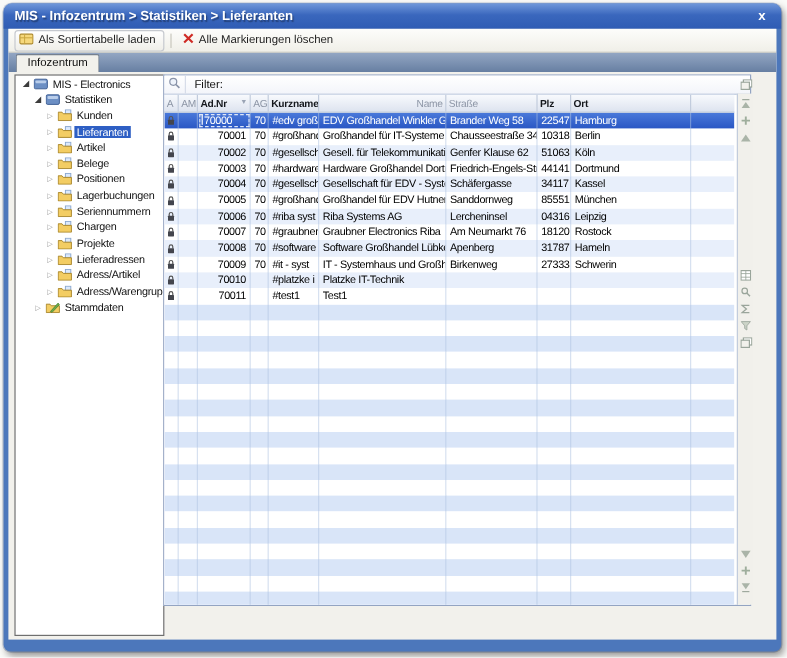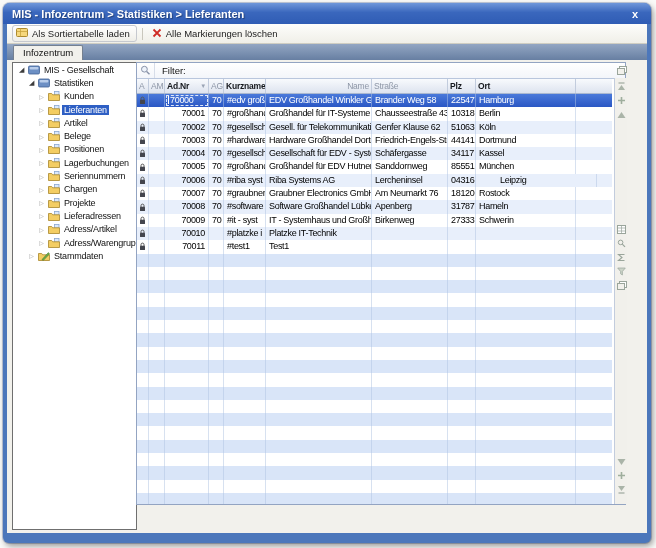--- a/index.html
+++ b/index.html
@@ -95,21 +95,21 @@
     <div class="content">
       <div class="tree-panel">
           <div class="titem" style="padding-left: 4px;">
             <span class="arrow exp">◢</span>
             <span class="ticon">
               <svg width="12" height="10" viewBox="0 0 12 10">
                 <rect x="0.5" y="1" width="11" height="8" rx="1.2" fill="#6c8fc4" stroke="#3f5f94" stroke-width="0.8"></rect>
                 <rect x="1.6" y="2" width="8.8" height="2.4" rx="0.8" fill="#b9cdea"></rect>
               </svg>
             </span>
-            <span class="tlabel">MIS - Gesellschaft</span>
+            <span class="tlabel">MIS - Electronics</span>
           </div>
           <div class="titem" style="padding-left: 14px;">
             <span class="arrow exp">◢</span>
             <span class="ticon">
               <svg width="12" height="10" viewBox="0 0 12 10">
                 <rect x="0.5" y="1" width="11" height="8" rx="1.2" fill="#6c8fc4" stroke="#3f5f94" stroke-width="0.8"></rect>
                 <rect x="1.6" y="2" width="8.8" height="2.4" rx="0.8" fill="#b9cdea"></rect>
               </svg>
             </span>
             <span class="tlabel">Statistiken</span>
@@ -309,21 +309,21 @@
                 <svg width="7" height="9" viewBox="0 0 7 9">
                   <path d="M2 4V2.6a1.5 1.5 0 0 1 3 0V4" fill="none" stroke="#565656" stroke-width="1"></path>
                   <rect x="1" y="3.8" width="5" height="4.2" rx="0.5" fill="#43454d"></rect>
                 </svg>
               </div>
               <div class="cell" style="flex: 0 0 16px; width: 16px;"></div>
               <div class="cell num" style="flex: 0 0 44px; width: 44px;">70001</div>
               <div class="cell num" style="flex: 0 0 15px; width: 15px;">70</div>
               <div class="cell" style="flex: 0 0 42px; width: 42px;">#großhande</div>
               <div class="cell" style="flex: 0 0 106px; width: 106px;">Großhandel für IT-Systeme</div>
-              <div class="cell" style="flex: 0 0 76px; width: 76px;">Chausseestraße 43</div>
+              <div class="cell" style="flex: 0 0 76px; width: 76px;">Chausseestraße 34</div>
               <div class="cell" style="flex: 0 0 28px; width: 28px;">10318</div>
               <div class="cell" style="flex: 0 0 100px; width: 100px;">Berlin</div>
               <div class="cell filler"></div>
             </div>
             <div class="row stripe">
               <div class="cell lockc" style="flex: 0 0 12px; width: 12px;">
                 <svg width="7" height="9" viewBox="0 0 7 9">
                   <path d="M2 4V2.6a1.5 1.5 0 0 1 3 0V4" fill="none" stroke="#565656" stroke-width="1"></path>
                   <rect x="1" y="3.8" width="5" height="4.2" rx="0.5" fill="#43454d"></rect>
                 </svg>
@@ -396,35 +396,35 @@
                   <rect x="1" y="3.8" width="5" height="4.2" rx="0.5" fill="#43454d"></rect>
                 </svg>
               </div>
               <div class="cell" style="flex: 0 0 16px; width: 16px;"></div>
               <div class="cell num" style="flex: 0 0 44px; width: 44px;">70006</div>
               <div class="cell num" style="flex: 0 0 15px; width: 15px;">70</div>
               <div class="cell" style="flex: 0 0 42px; width: 42px;">#riba syst</div>
               <div class="cell" style="flex: 0 0 106px; width: 106px;">Riba Systems AG</div>
               <div class="cell" style="flex: 0 0 76px; width: 76px;">Lercheninsel</div>
               <div class="cell" style="flex: 0 0 28px; width: 28px;">04316</div>
-              <div class="cell" style="flex: 0 0 100px; width: 100px; margin-left: 21px;">Leipzig</div>
+              <div class="cell" style="flex: 0 0 100px; width: 100px;">Leipzig</div>
               <div class="cell filler"></div>
             </div>
             <div class="row">
               <div class="cell lockc" style="flex: 0 0 12px; width: 12px;">
                 <svg width="7" height="9" viewBox="0 0 7 9">
                   <path d="M2 4V2.6a1.5 1.5 0 0 1 3 0V4" fill="none" stroke="#565656" stroke-width="1"></path>
                   <rect x="1" y="3.8" width="5" height="4.2" rx="0.5" fill="#43454d"></rect>
                 </svg>
               </div>
               <div class="cell" style="flex: 0 0 16px; width: 16px;"></div>
               <div class="cell num" style="flex: 0 0 44px; width: 44px;">70007</div>
               <div class="cell num" style="flex: 0 0 15px; width: 15px;">70</div>
               <div class="cell" style="flex: 0 0 42px; width: 42px;">#graubner</div>
-              <div class="cell" style="flex: 0 0 106px; width: 106px;">Graubner Electronics GmbH</div>
+              <div class="cell" style="flex: 0 0 106px; width: 106px;">Graubner Electronics Riba</div>
               <div class="cell" style="flex: 0 0 76px; width: 76px;">Am Neumarkt 76</div>
               <div class="cell" style="flex: 0 0 28px; width: 28px;">18120</div>
               <div class="cell" style="flex: 0 0 100px; width: 100px;">Rostock</div>
               <div class="cell filler"></div>
             </div>
             <div class="row stripe">
               <div class="cell lockc" style="flex: 0 0 12px; width: 12px;">
                 <svg width="7" height="9" viewBox="0 0 7 9">
                   <path d="M2 4V2.6a1.5 1.5 0 0 1 3 0V4" fill="none" stroke="#565656" stroke-width="1"></path>
                   <rect x="1" y="3.8" width="5" height="4.2" rx="0.5" fill="#43454d"></rect>

